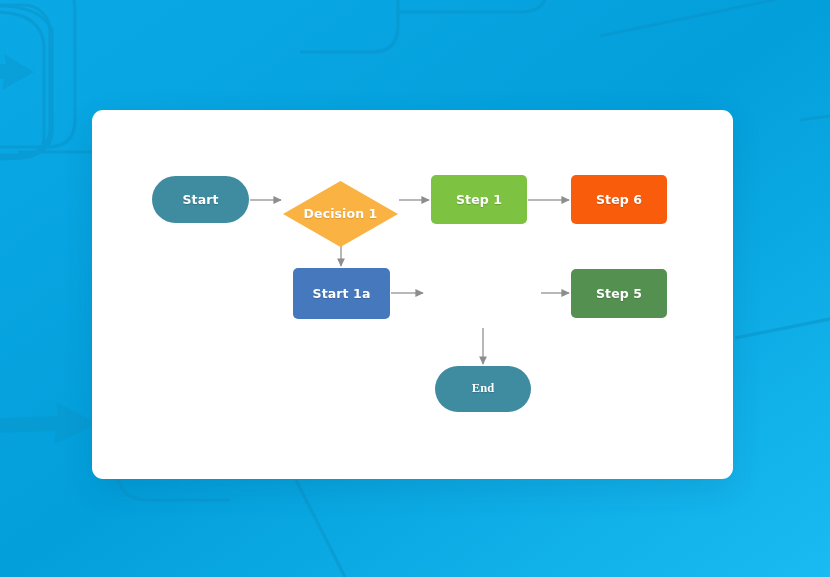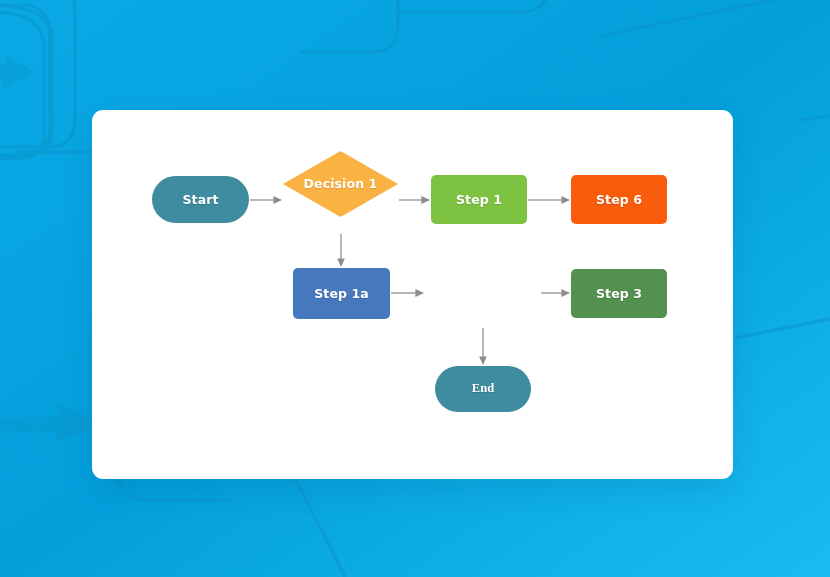--- a/index.html
+++ b/index.html
@@ -170,42 +170,42 @@
         <line x1="541" y1="293" x2="569" y2="293"></line>
 
         <line x1="483" y1="328" x2="483" y2="364"></line>
       </g>
     </svg>
 
     <div class="node terminator" style="left:152px; top:176px; width:97px; height:47px; background:#3f8ba0;">
       <span class="node-label">Start</span>
     </div>
 
-    <div class="node decision" style="left:283px; top:151px; width:115px; height:66px;">
+    <div class="node decision" style="left:283px; top:181px; width:115px; height:66px;">
       <svg class="diamond-shape" viewBox="0 0 115 66" preserveAspectRatio="none">
         <polygon points="57.5,0 115,33 57.5,66 0,33" fill="#fab243"></polygon>
       </svg>
       <span class="node-label">Decision 1</span>
     </div>
 
     <div class="node process" style="left:431px; top:175px; width:96px; height:49px; background:#7ec242;">
       <span class="node-label">Step 1</span>
     </div>
 
     <div class="node process" style="left:571px; top:175px; width:96px; height:49px; background:#f95d0c;">
       <span class="node-label">Step 6</span>
     </div>
 
     <div class="node process" style="left:293px; top:268px; width:97px; height:51px; background:#4678be;">
-      <span class="node-label">Step 1a</span>
+      <span class="node-label">Start 1a</span>
     </div>
 
 
     <div class="node process" style="left:571px; top:269px; width:96px; height:49px; background:#549150;">
-      <span class="node-label">Step 3</span>
+      <span class="node-label">Step 5</span>
     </div>
 
     <div class="node terminator" style="left:435px; top:366px; width:96px; height:46px; background:#3f8ba0;font-family:Liberation Serif, serif;">
       <span class="node-label">End</span>
     </div>
 
   </div>
 </div>
 
 </body></html>

